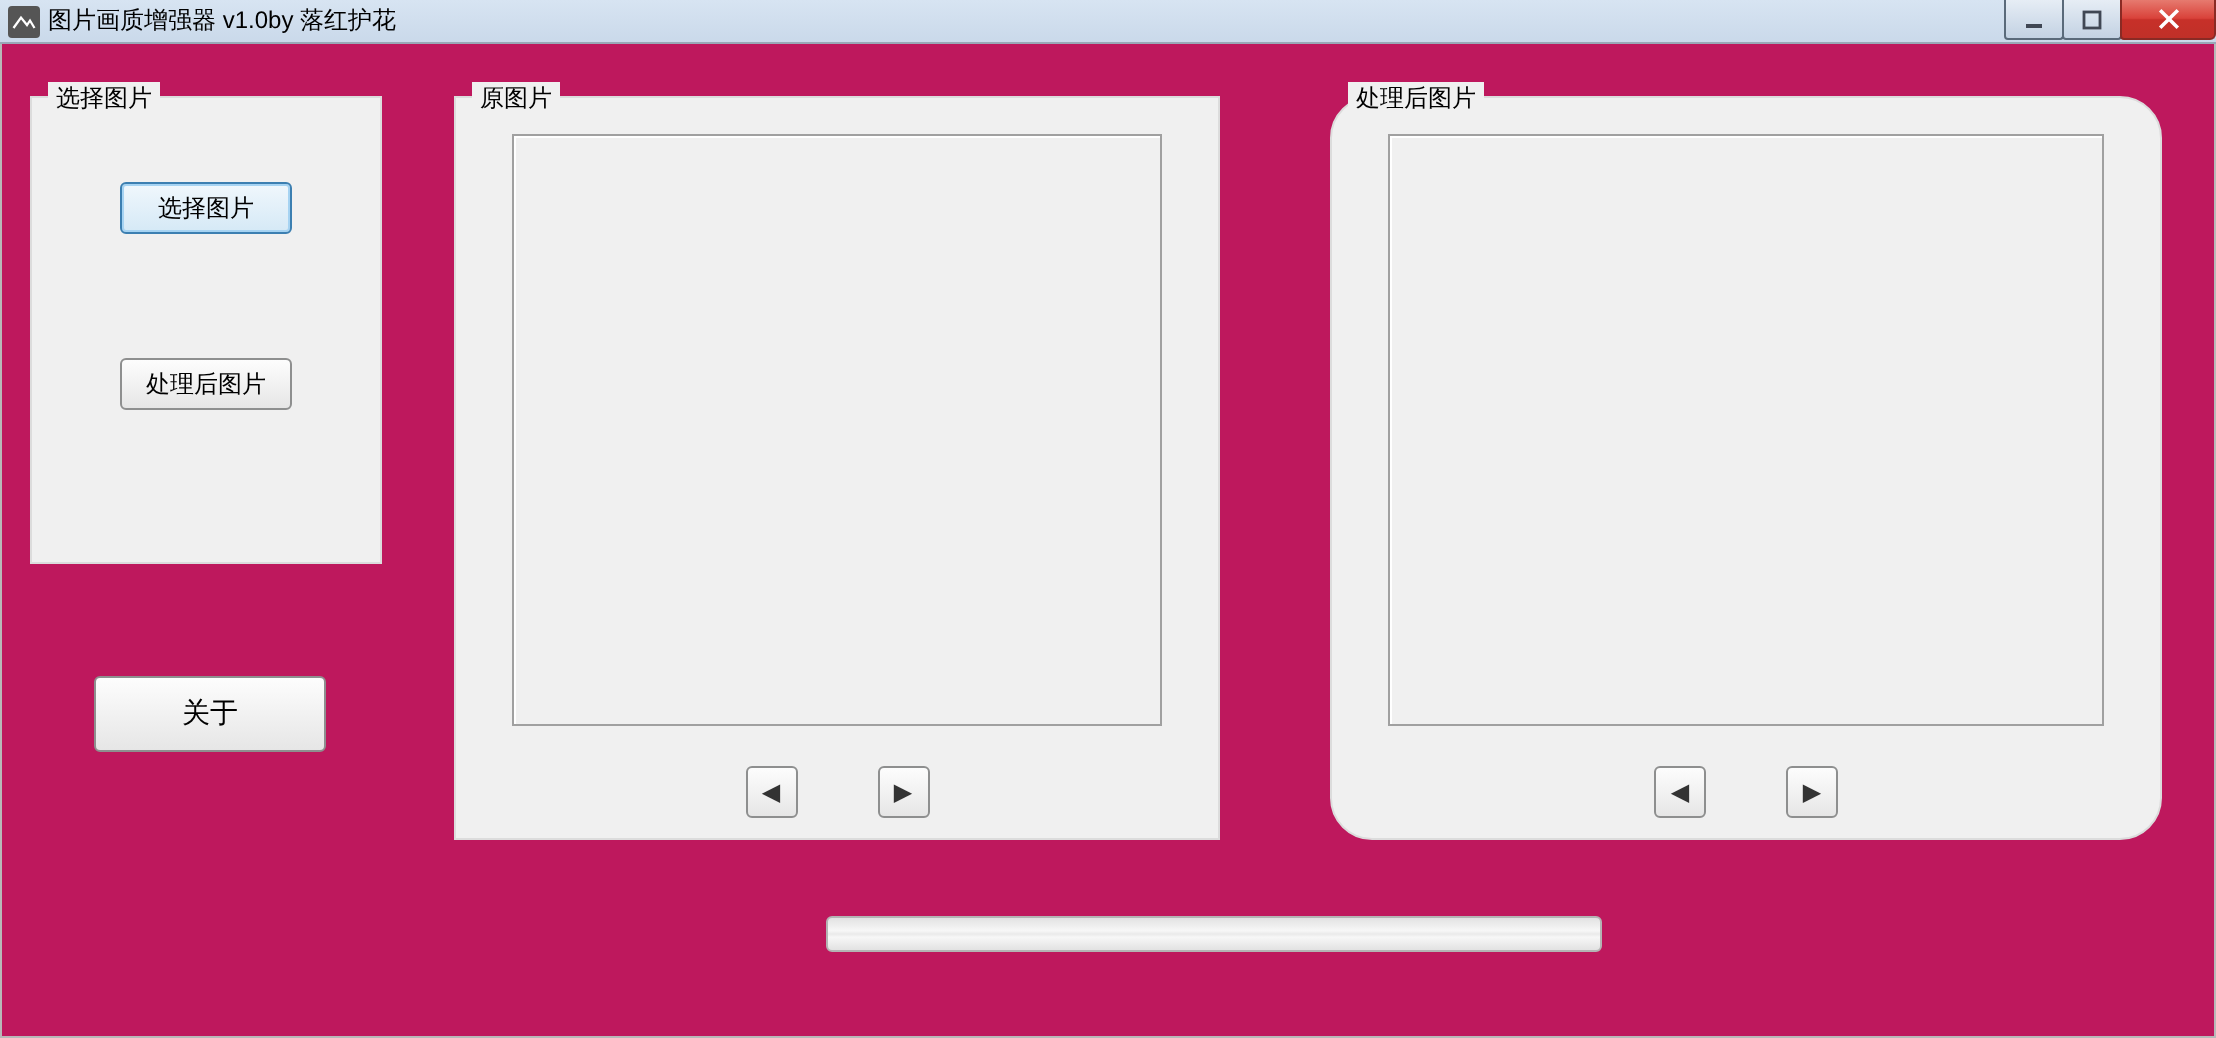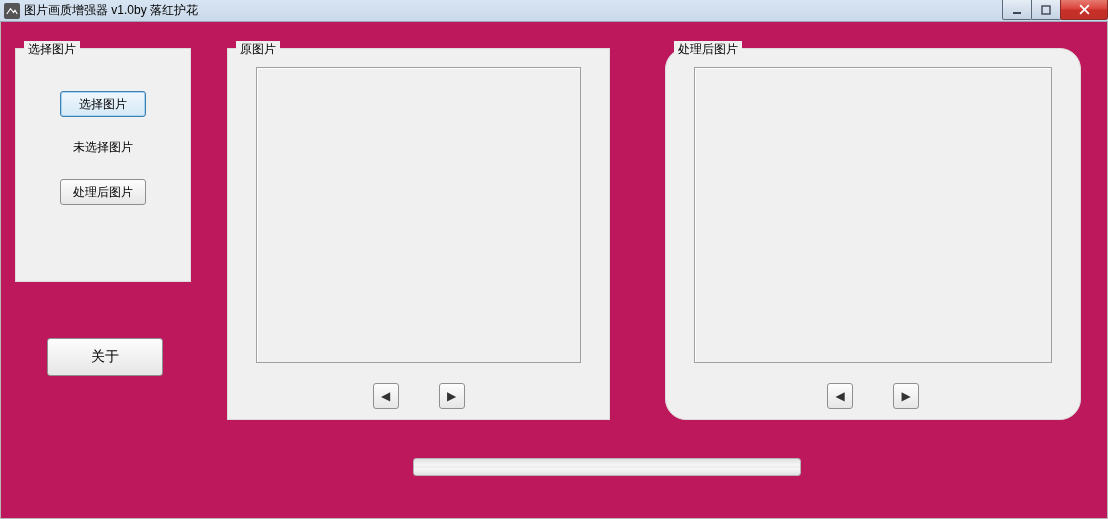--- a/index.html
+++ b/index.html
@@ -199,21 +199,20 @@
         </svg>
     </div>
   </div>
 </div>
 
 <div class="client">
 
   <div class="groupbox gb-left">
     <div class="legend">选择图片</div>
     <div class="btn focused btn-select">选择图片</div>
-    <div class="lbl-nosel">未选择图片</div>
     <div class="btn btn-process">处理后图片</div>
   </div>
 
   <div class="btn btn-about">关于</div>
 
   <div class="groupbox gb-orig">
     <div class="legend">原图片</div>
     <div class="img-well"></div>
     <div class="arrow-row">
       <div class="arrow-btn">

